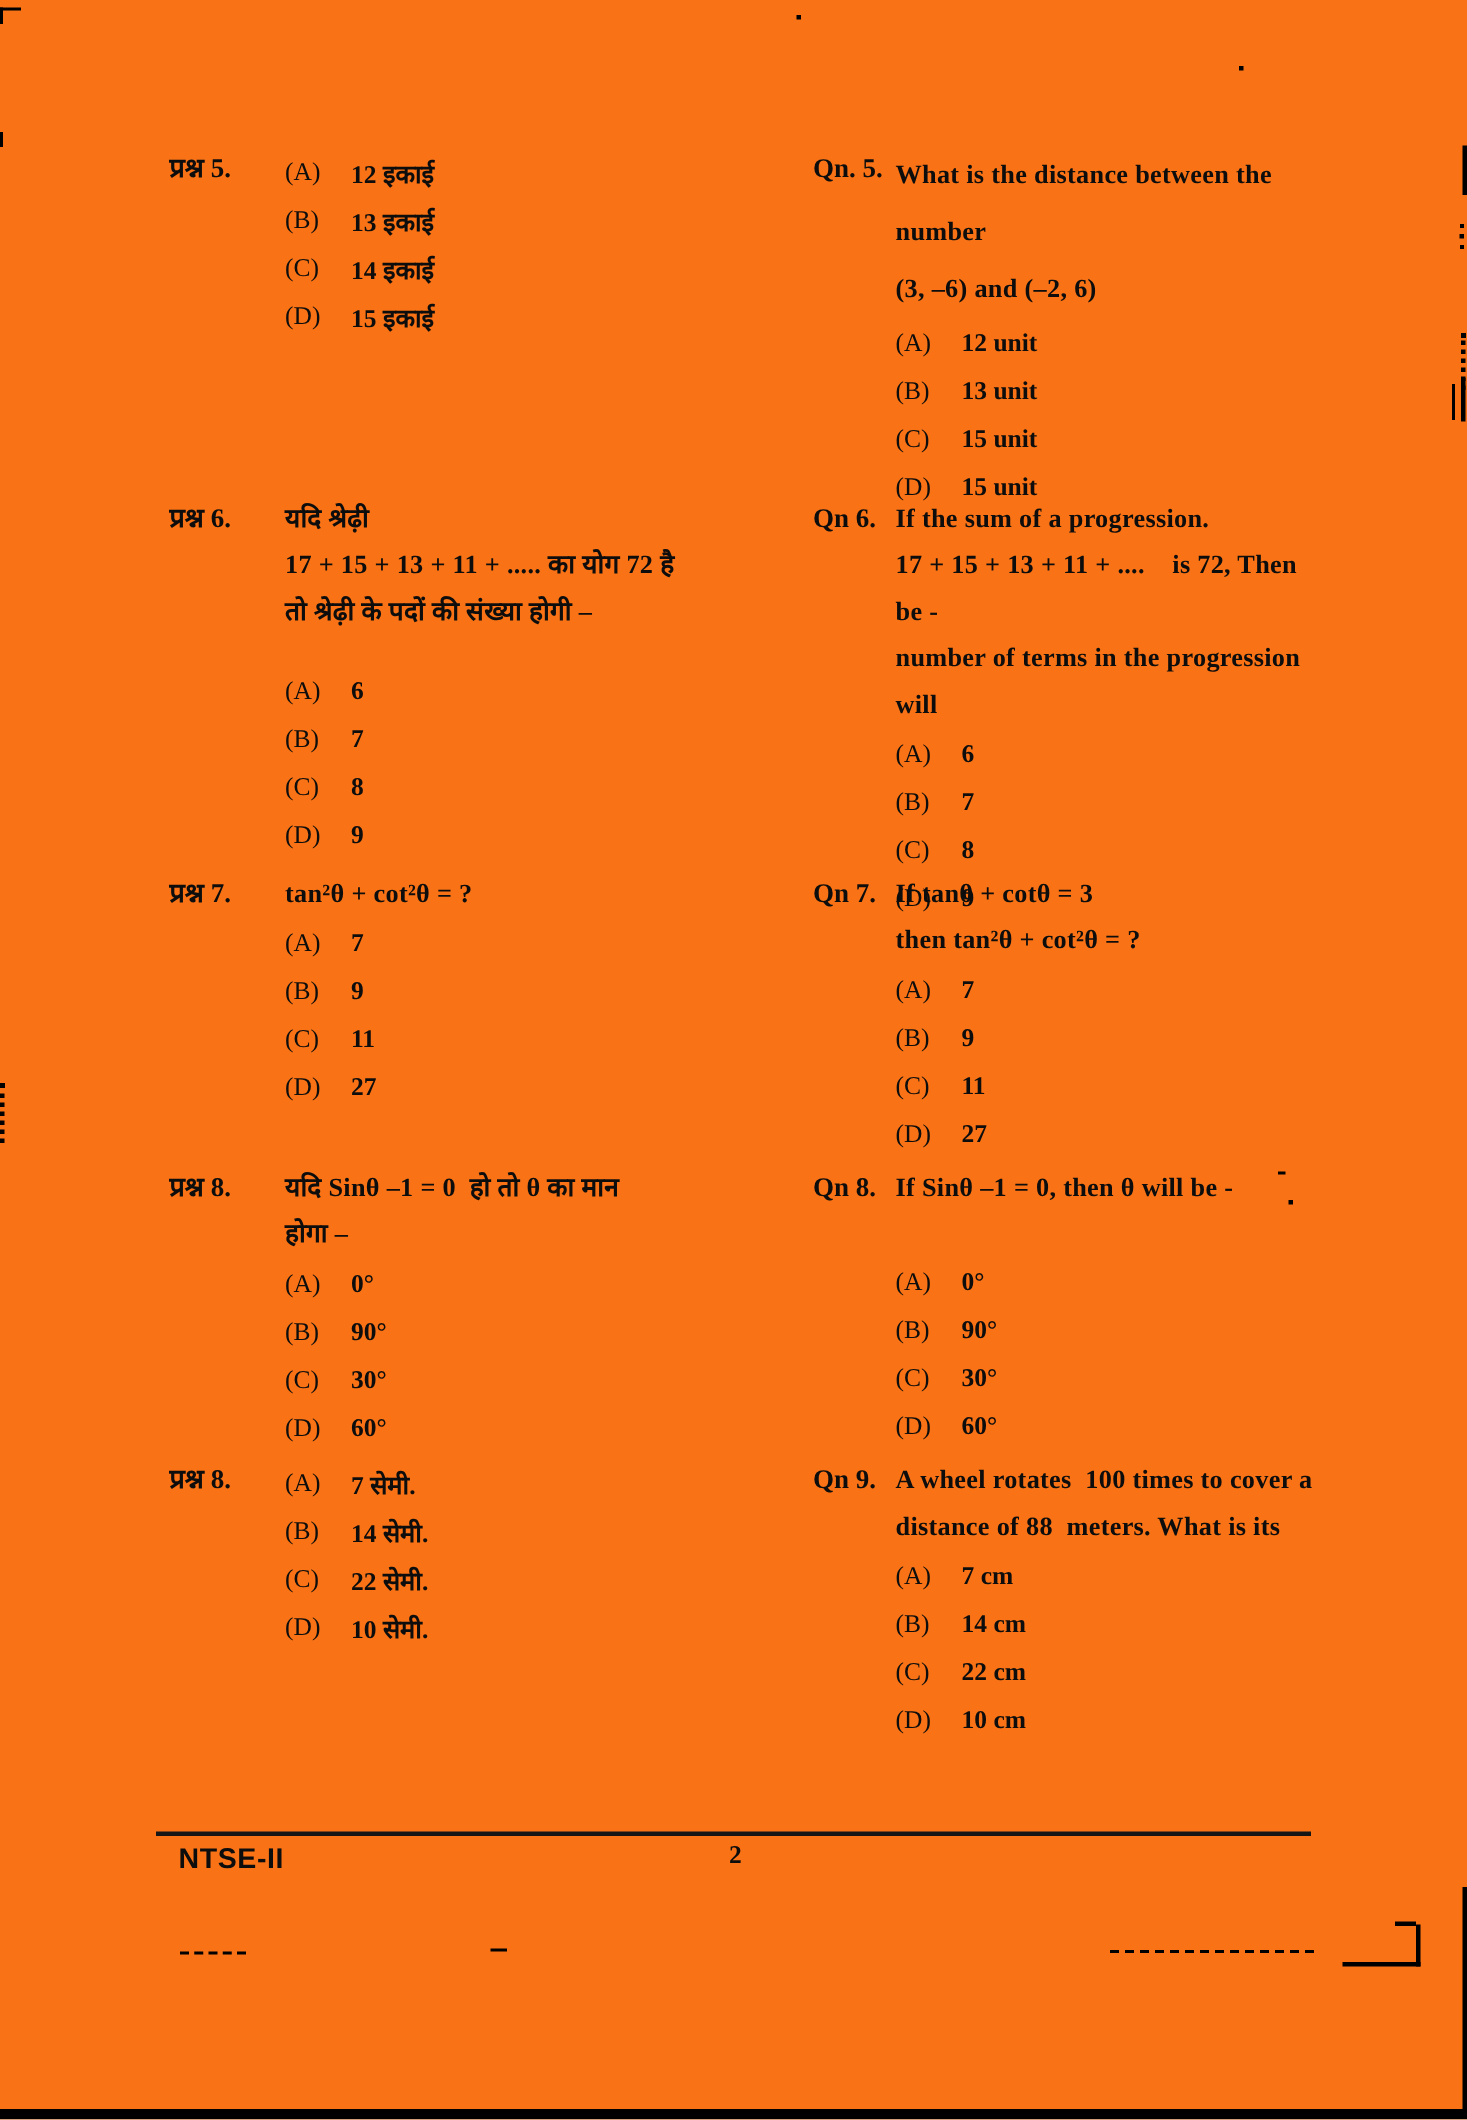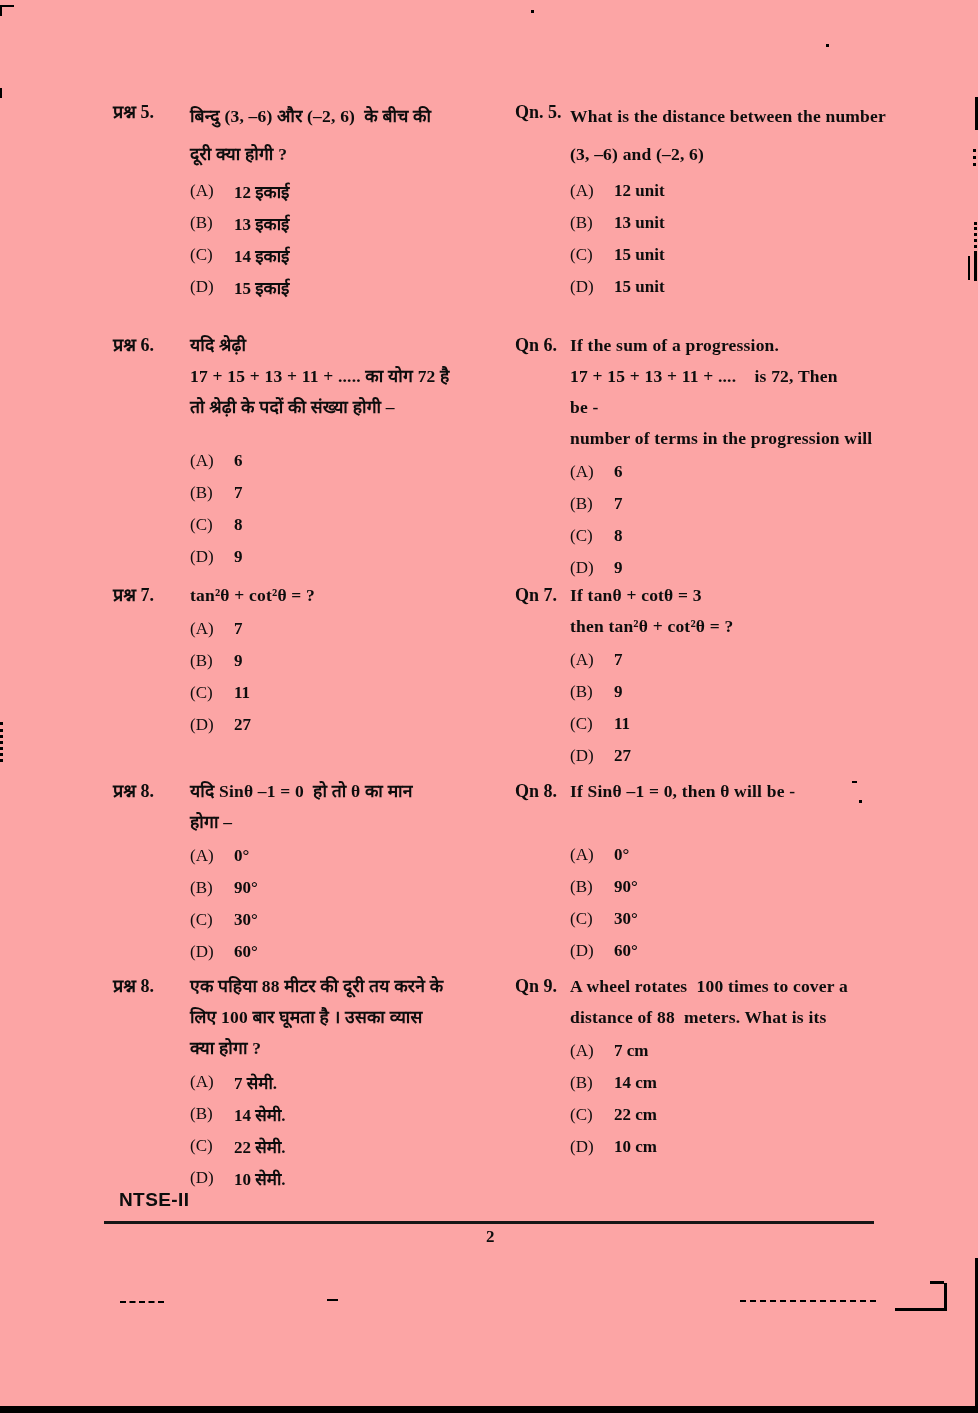--- a/index.html
+++ b/index.html
@@ -1,54 +1,54 @@
 <!DOCTYPE html>
 <html><head>
 <meta charset="utf-8">
 <style>
   html,body{margin:0;padding:0;background:#e8e8e8;}
   .page{
     position:relative;
     width:978px;height:1413px;
     margin:0 auto;
-    background:#fca5a5;
+    background:#f97316;
     font-family:"Liberation Serif", serif;
     color:#0d0d0d;
     overflow:hidden;
     text-decoration:underline;
   }
   
   .qrow{position:absolute;left:0;width:978px;}
   .q5{top:97px;}
   .q6{top:330px;}
   .q7{top:580px;}
   .q8{top:776px;}
   .q9{top:971px;}
   .qcol{position:absolute;display:flex;align-items:flex-start;}
   .qcol.hindi{left:113px;width:392px;}
   .qcol.english{left:515px;width:372px;}
   .qlabel{flex:0 0 auto;font-weight:700;font-size:18px;line-height:31px;white-space:nowrap;}
   .hindi .qlabel{width:77px;}
-  .english .qlabel{width:55px;}
+  .english .qlabel{width:55px;margin-left:27px;}
   .qbody{flex:1 1 auto;}
   .qline{
     font-size:17.5px;font-weight:700;line-height:31px;
     white-space:pre-wrap;letter-spacing:0.2px;
   }
   .q5 .qline{line-height:38px;}
   .options{margin-top:2px;}
   .q6 .hindi .options{margin-top:22px;}
   .q8 .english .options{margin-top:32px;}
   .opt{display:flex;align-items:center;height:32px;font-size:17px;}
   .opt .letter{width:44px;font-weight:500;}
   .opt .val{font-weight:700;white-space:pre-wrap;}
   
   .footer-rule{position:absolute;left:104px;top:1221px;width:770px;height:3px;background:#161616;}
   .footer-code{
-    position:absolute;left:119px;top:1189px;
+    position:absolute;left:119px;top:1229px;
     font-family:"Liberation Sans", sans-serif;
     font-weight:700;font-size:19px;letter-spacing:0.4px;
   }
   .footer-page{position:absolute;left:486px;top:1227px;font-size:17px;font-weight:600;}
   
   .art{position:absolute;display:block;}
   .a-tl-corner{left:0;top:5px;width:12px;height:9px;border-left:2px solid #000;border-top:2px solid #000;}
   .a-left-tick{left:0;top:88px;width:2px;height:10px;background:#000;}
   .a-left-dots{left:0;top:722px;width:0;height:40px;border-left:3px dotted #000;}
   .a-speck1{left:531px;top:10px;width:3px;height:3px;background:#000;}
@@ -71,24 +71,20 @@
 </head>
 <body>
 
 <div class="page">
 
   <div id="questions-area">
       <section class="qrow q5">
     <div class="qcol hindi">
       <div class="qlabel">प्रश्न 5.</div>
       <div class="qbody">
-        <div class="qlines">
-              <div class="qline">बिन्दु (3, –6) और (–2, 6)  के बीच की</div>
-              <div class="qline">दूरी क्या होगी ?</div>
-            </div>
         <div class="options">
               <div class="opt">
     <span class="letter">(A)</span>
     <span class="val">12 इकाई</span>
   </div>
               <div class="opt">
     <span class="letter">(B)</span>
     <span class="val">13 इकाई</span>
   </div>
               <div class="opt">
@@ -296,25 +292,20 @@
     <span class="val">60°</span>
   </div>
             </div>
       </div>
     </div>
   </section>
       <section class="qrow q9">
     <div class="qcol hindi">
       <div class="qlabel">प्रश्न 8.</div>
       <div class="qbody">
-        <div class="qlines">
-              <div class="qline">एक पहिया 88 मीटर की दूरी तय करने के</div>
-              <div class="qline">लिए 100 बार घूमता है । उसका व्यास</div>
-              <div class="qline">क्या होगा ?</div>
-            </div>
         <div class="options">
               <div class="opt">
     <span class="letter">(A)</span>
     <span class="val">7 सेमी.</span>
   </div>
               <div class="opt">
     <span class="letter">(B)</span>
     <span class="val">14 सेमी.</span>
   </div>
               <div class="opt">

